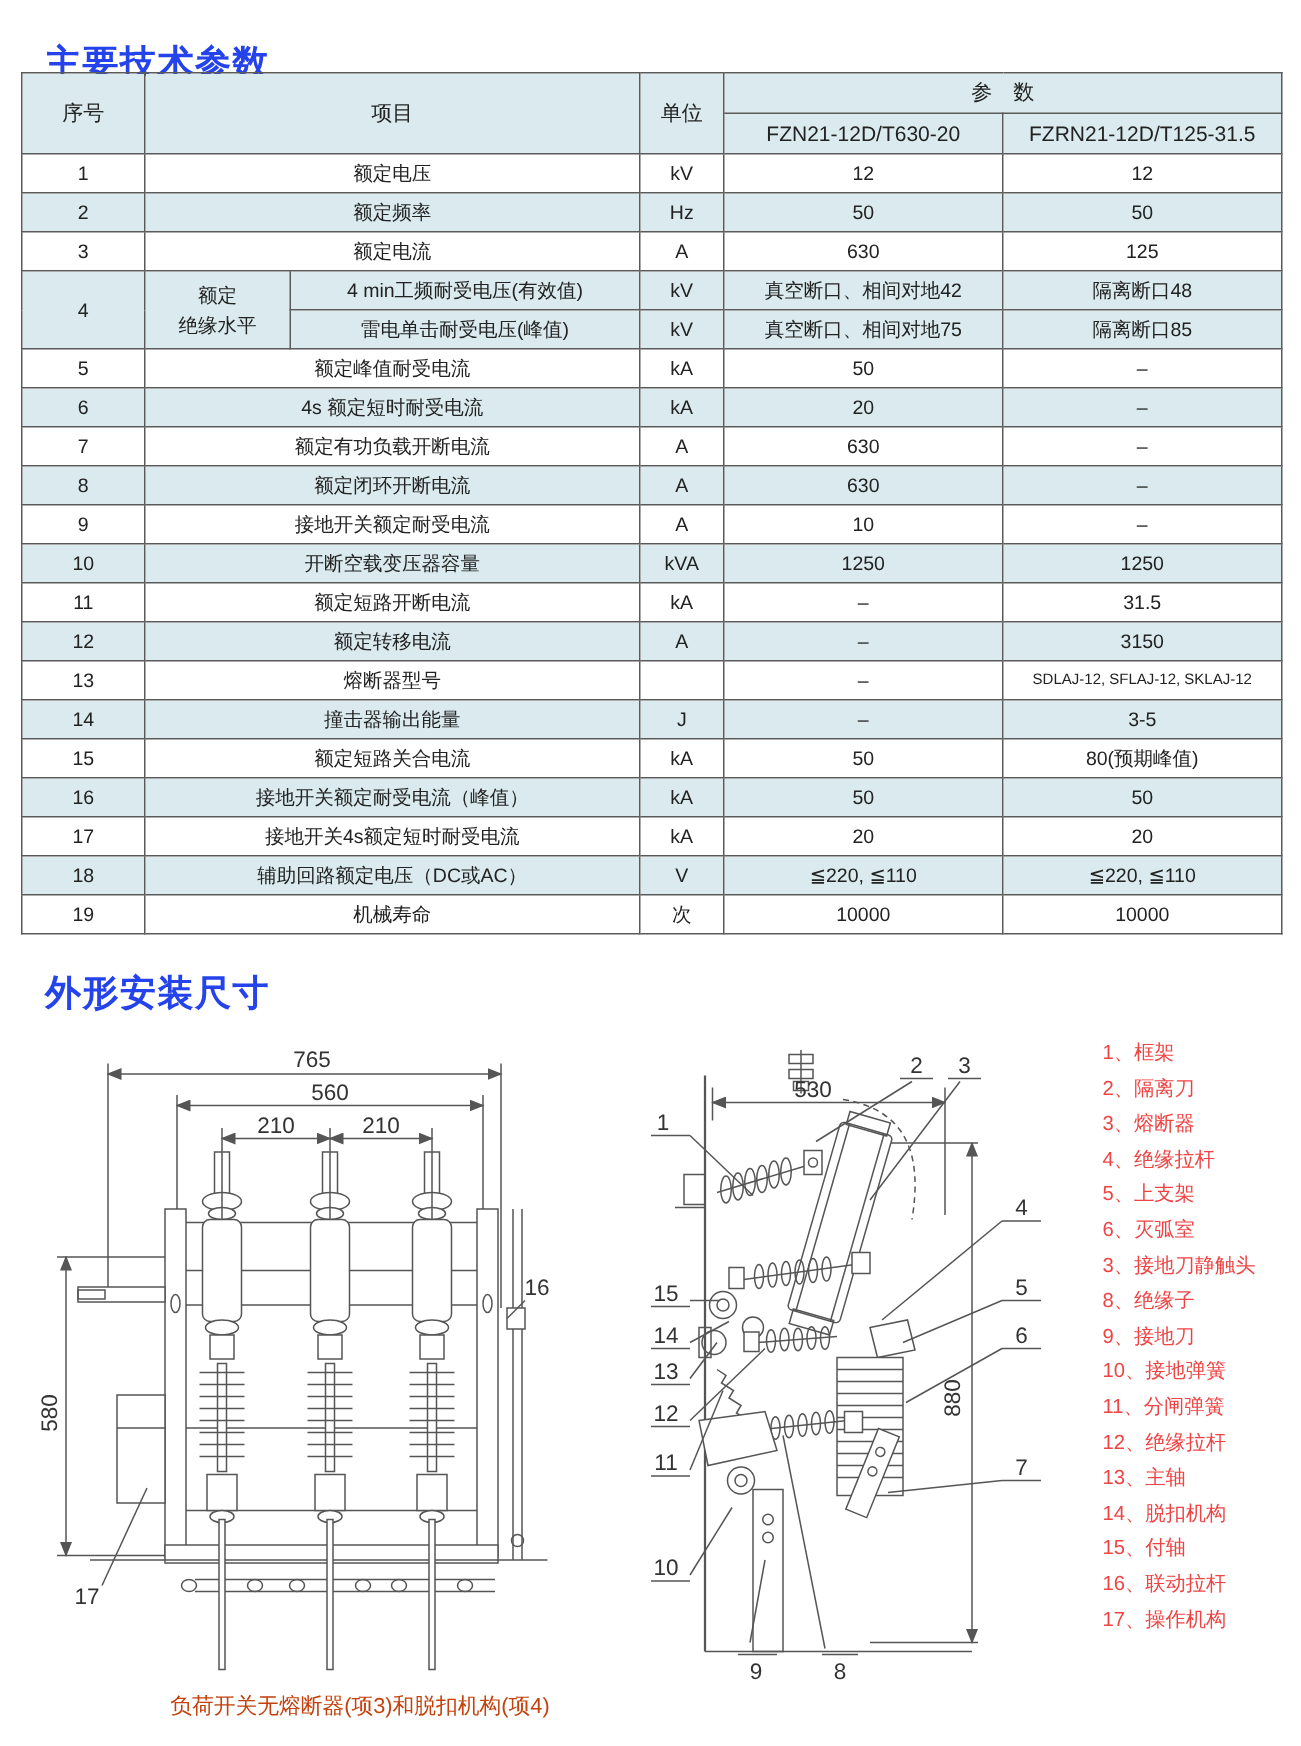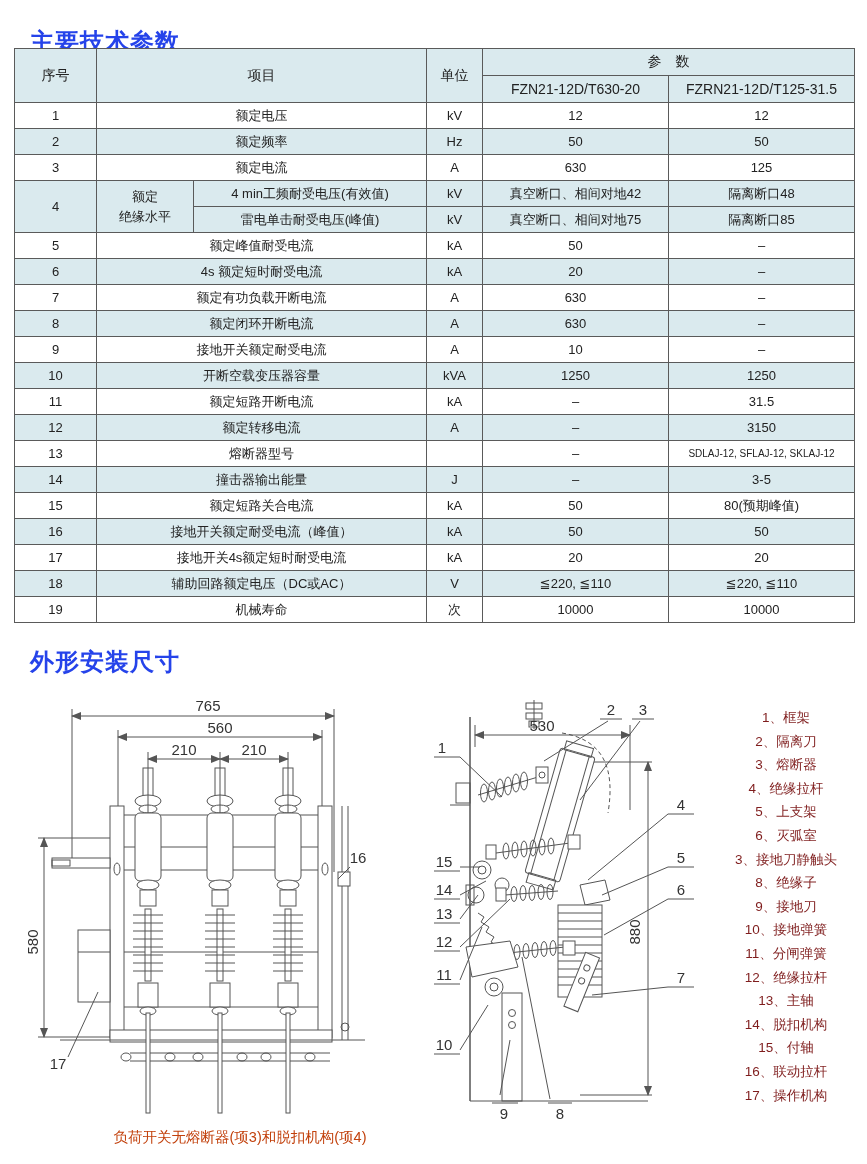--- a/index.html
+++ b/index.html
@@ -18,22 +18,22 @@
   table.params thead tr,table.params tr.alt{background:#daeaee;}
   td.l{text-align:left;padding-left:13px;}
   td.sub{text-align:left;padding-left:9px;}
   td.group{line-height:1.5;margin-top:31px;}
   td.small{font-size:10px;}
   
   .drawing{position:absolute;}
   svg text{font-family:"Liberation Sans","DejaVu Sans",sans-serif;font-size:15px;fill:#333;}
   .caption{position:absolute;left:40px;top:1128px;width:400px;text-align:center;font-size:14.5px;color:#c2410c;}
   
-  .legend{position:absolute;left:735px;top:706px;list-style:none;margin:0;padding:0;
-          font-size:13.5px;color:#7f1d1d;text-align:center;}
+  .legend{position:absolute;left:735px;top:690px;list-style:none;margin:0;padding:0;
+          font-size:13.5px;color:#ef4444;}
   .legend li{height:23.6px;line-height:23.6px;white-space:nowrap;}
 </style>
 </head>
 <body>
 
 <div class="page">
 
   <h1 id="title1" class="sec-title" style="color:#2543ea">主要技术参数</h1>
 
   <div class="tbl-wrap">

